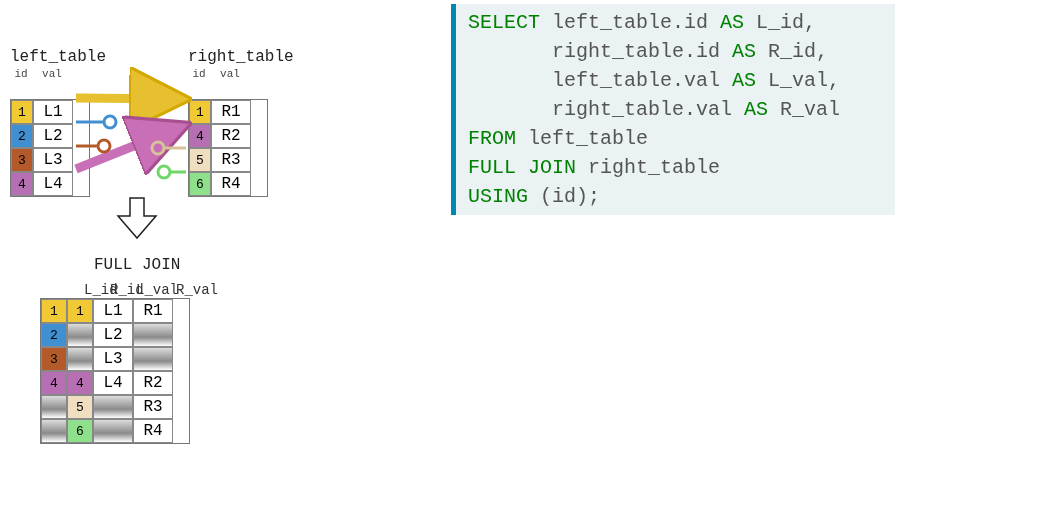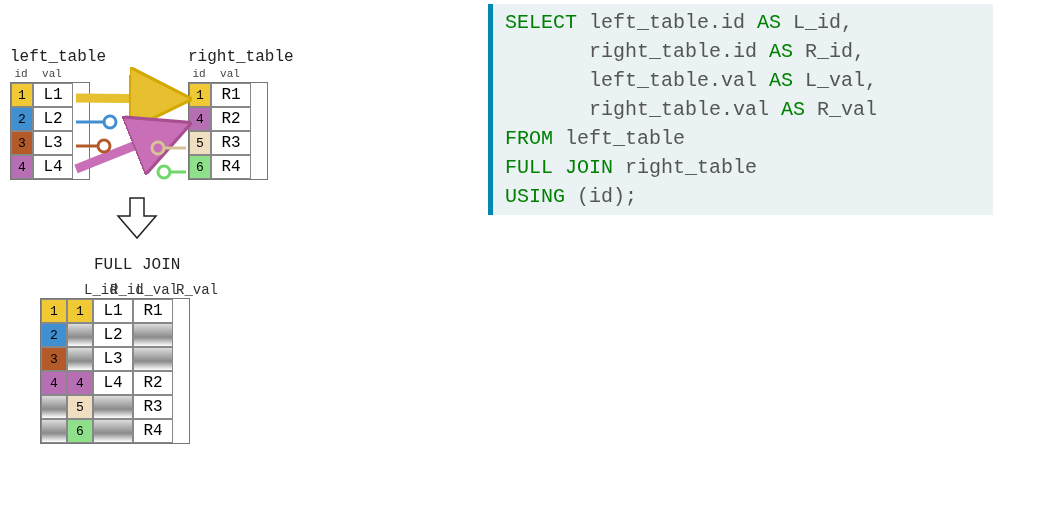--- a/index.html
+++ b/index.html
@@ -23,21 +23,21 @@
   .table-title {
     font-size: 16px;
     text-align: center;
     margin-bottom: 2px;
     color: #222;
   }
   .col-headers {
     display: flex;
     font-size: 11px;
     color: #444;
-    margin-bottom: 2px;
+    margin-bottom: 19px;
   }
   .col-headers span {
     text-align: center;
   }
   .tdata {
     border: 1px solid #777;
   }
   .row { display: flex; }
   .cell {
     border: 0.5px solid #888;
@@ -59,23 +59,23 @@
   
   .arrows {
     position: absolute;
     left: 0; top: 0;
     pointer-events: none;
   }
 
   
   .code-block {
     position: absolute;
-    left: 488px;
+    left: 451px;
     top: 4px;
-    width: 505px;
+    width: 444px;
     background: #eaf2f4;
     border-left: 5px solid #0088b3;
     padding: 4px 8px 4px 12px;
     font-size: 20px;
     line-height: 1.45;
     color: #555;
     white-space: pre;
   }
   .kw { color: #008000; }
 

